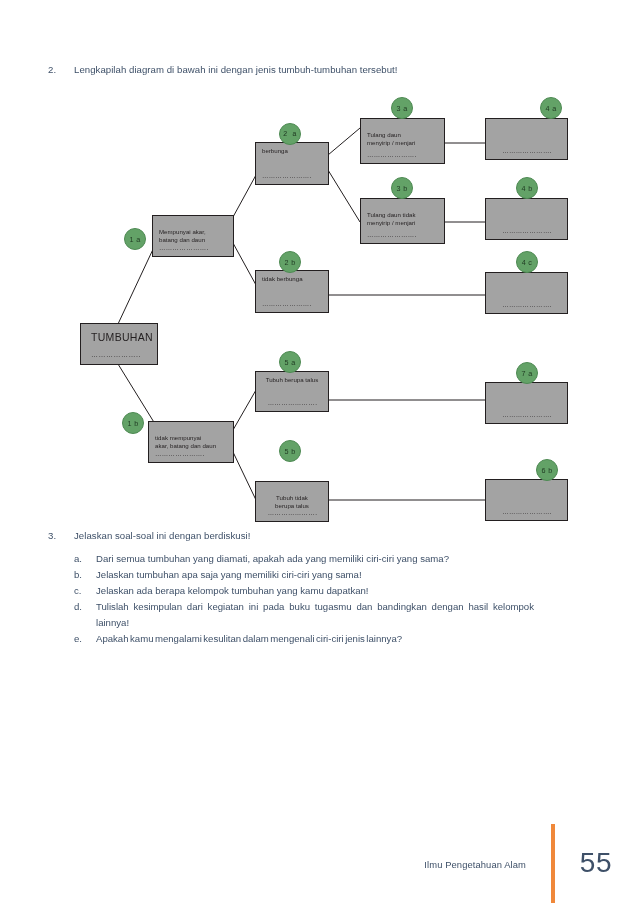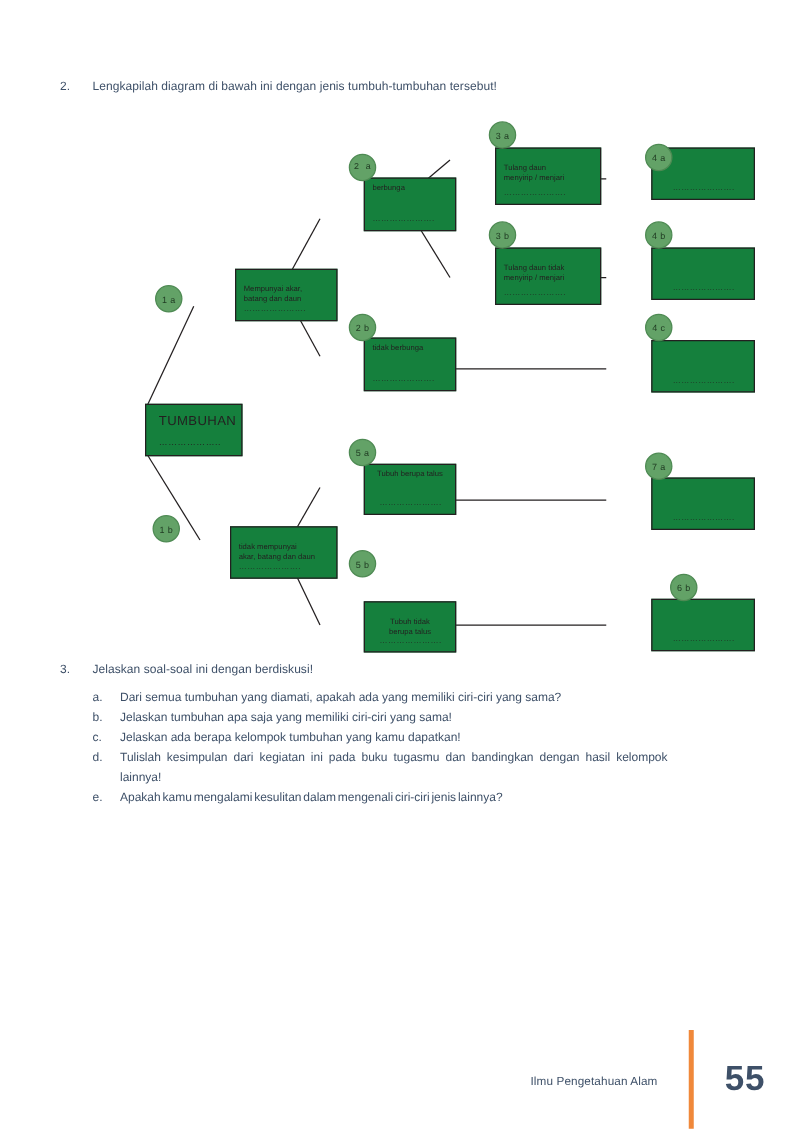--- a/index.html
+++ b/index.html
@@ -46,27 +46,26 @@
     left: 0; top: 0;
     width: 638px; height: 903px;
     pointer-events: none;
   }
   #diagram line { stroke: #231f20; stroke-width: 1; }
 
   .node {
     position: absolute;
     box-sizing: border-box;
     border: 1.4px solid #231f20;
-    background: #15803d;
+    background: #a3a3a3;
     font-size: 6.1px;
     line-height: 1.32;
     color: #231f20;
     padding: 4px 6px 3px 6px;
     letter-spacing: .02px;
-    margin-left: 36px;
   }
   .node .dots {
     position: absolute;
     left: 6px; right: 5px;
     bottom: 4px;
     font-size: 6.4px;
     letter-spacing: .4px;
     color: #231f20;
     white-space: nowrap;
     overflow: hidden;
@@ -152,21 +151,20 @@
     height: 79px;
     background: #f0883a;
   }
   #footer-page {
     position: absolute;
     right: 26px;
     bottom: 24px;
     font-size: 28px;
     color: #3e5068;
     letter-spacing: .5px;
-    font-weight: bold;
   }
 </style>
 </head>
 <body>
 
 <div class="page">
 
   <div class="q-line" id="q2">
     <span class="q-num">2.</span>
     <span class="q-text">Lengkapilah diagram di bawah ini dengan jenis tumbuh-tumbuhan tersebut!</span>
@@ -243,21 +241,21 @@
     <span>Tulang daun tidak
 menyirip / menjari</span>
     <span class="dots">………………….</span>
   </div>
   <div class="badge" style="left:391px; top:177px;">3 b</div>
 
   <div class="node dots-center" style="left:485px; top:118px; width:83px; height:42px;">
     <span></span>
     <span class="dots">………………….</span>
   </div>
-  <div class="badge" style="left:516px; top:97px;margin-top:18px;">4 a</div>
+  <div class="badge" style="left:540px; top:97px;">4 a</div>
 
   <div class="node dots-center" style="left:485px; top:198px; width:83px; height:42px;">
     <span></span>
     <span class="dots">………………….</span>
   </div>
   <div class="badge" style="left:516px; top:177px;">4 b</div>
 
   <div class="node dots-center" style="left:485px; top:272px; width:83px; height:42px;">
     <span></span>
     <span class="dots">………………….</span>

